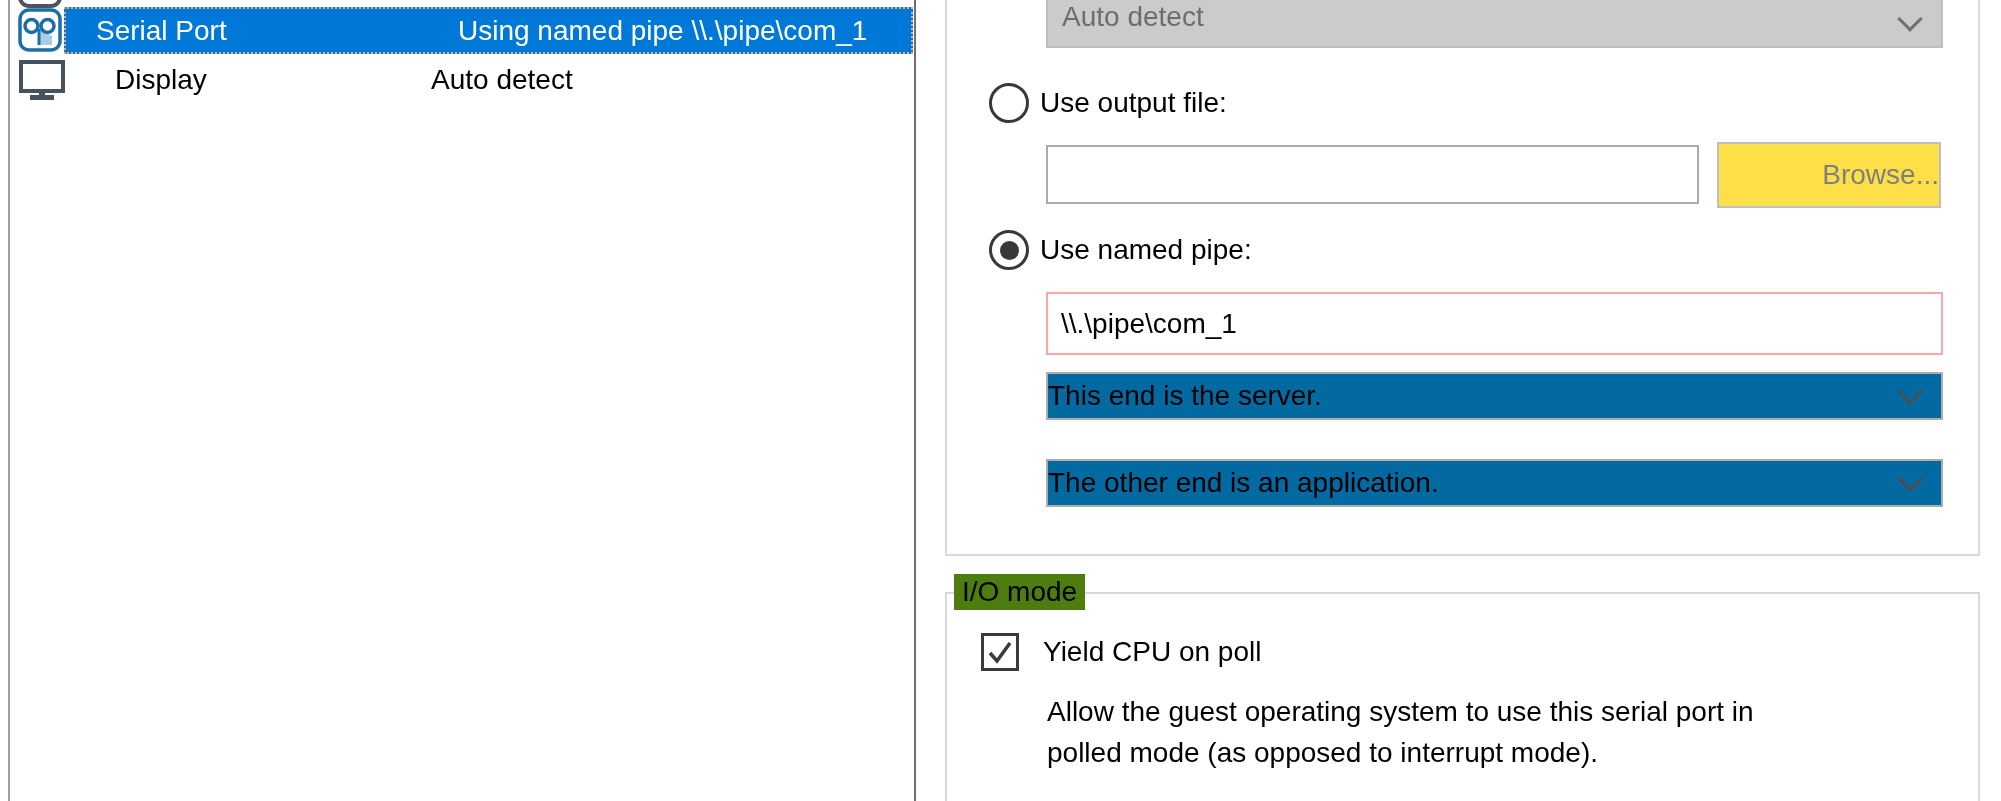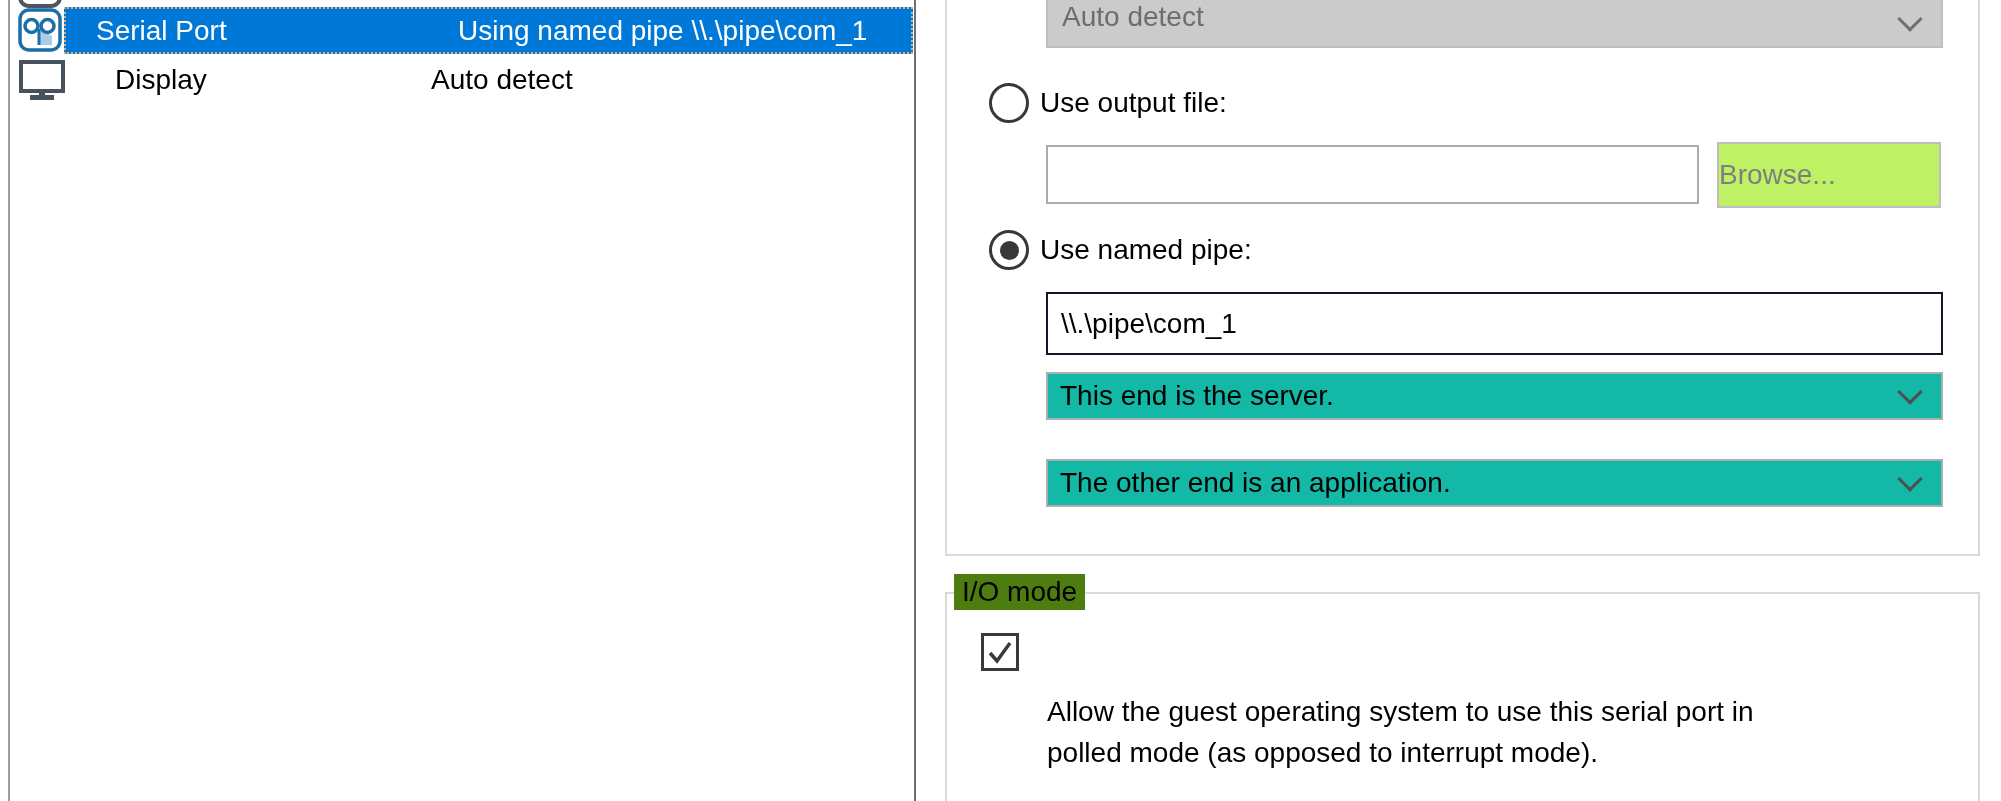--- a/index.html
+++ b/index.html
@@ -55,23 +55,23 @@
   .group-connection { left: 945px; top: -26px; width: 1031px; height: 578px; }
   .group-io { left: 945px; top: 592px; width: 1031px; height: 280px; }
   .group-io-label {
     position: absolute; left: 954px; top: 574px;
     background: #4d7c0f; padding: 0 8px;
     height: 36px; line-height: 36px; white-space: nowrap;
   }
 
   .combo {
     position: absolute; left: 1046px; width: 897px; height: 48px;
-    background: #14b8a6; border: 2px solid #adadad;
-    box-sizing: border-box;
-    line-height: 44px; padding-left: 12px; white-space: nowrap;
+    background: #0369a1; border: 2px solid #adadad;
+    box-sizing: border-box;
+    line-height: 44px; white-space: nowrap;
   }
   .combo-disabled {
     position: absolute; left: 1046px; top: -12px; width: 897px; height: 60px;
     background: #cbcbcb; border: 2px solid #bfbfbf;
     box-sizing: border-box;
     color: #6d6d6d; line-height: 54px; padding-left: 14px; white-space: nowrap;
   }
   .combo-this-end { top: 372px; }
   .combo-other-end { top: 459px; }
 
@@ -100,33 +100,33 @@
   }
   .radio-label {
     position: absolute; left: 1040px;
     height: 40px; line-height: 40px; white-space: nowrap;
   }
   .label-output { top: 83px; }
   .label-pipe { top: 230px; }
 
   .textbox {
     position: absolute;
-    background: #ffffff; border: 2px solid #0f172a;
+    background: #ffffff; border: 2px solid #fca5a5;
     box-sizing: border-box;
     font: inherit; color: #000;
     padding: 0 13px; outline: none;
   }
   .input-file { left: 1046px; top: 145px; width: 653px; height: 59px; border-color: #ababab; }
   .input-pipe { left: 1046px; top: 292px; width: 897px; height: 63px; }
 
   .btn-browse {
     position: absolute; left: 1717px; top: 142px; width: 224px; height: 66px;
-    background: #bef264; border: 2px solid #bfbfbf;
-    box-sizing: border-box;
-    color: #7f7f7f; text-align: left; line-height: 62px; white-space: nowrap;
+    background: #fde047; border: 2px solid #bfbfbf;
+    box-sizing: border-box;
+    color: #7f7f7f; text-align: right; line-height: 62px; white-space: nowrap;
   }
 
   .checkbox {
     position: absolute; left: 981px; top: 633px;
     width: 38px; height: 38px;
     border: 3px solid #3a3a3a; background: #ffffff;
     box-sizing: border-box;
   }
   .label-yield {
     position: absolute; left: 1043px; top: 632px;
@@ -209,17 +209,18 @@
   </div>
 
   <div class="groupbox group-io"></div>
   <div class="group-io-label">I/O mode</div>
 
   <div class="checkbox">
     <svg width="32" height="32" viewBox="0 0 32 32">
       <polyline points="6,17 13,25 26,7" fill="none" stroke="#3a3a3a" stroke-width="3.5"></polyline>
     </svg>
   </div>
+  <div class="label-yield">Yield CPU on poll</div>
 
   <div class="desc-line desc-2">polled mode (as opposed to interrupt mode).</div>
   <div class="desc-line desc-1">Allow the guest operating system to use this serial port in</div>
 
 </div>
 
 </body></html>

